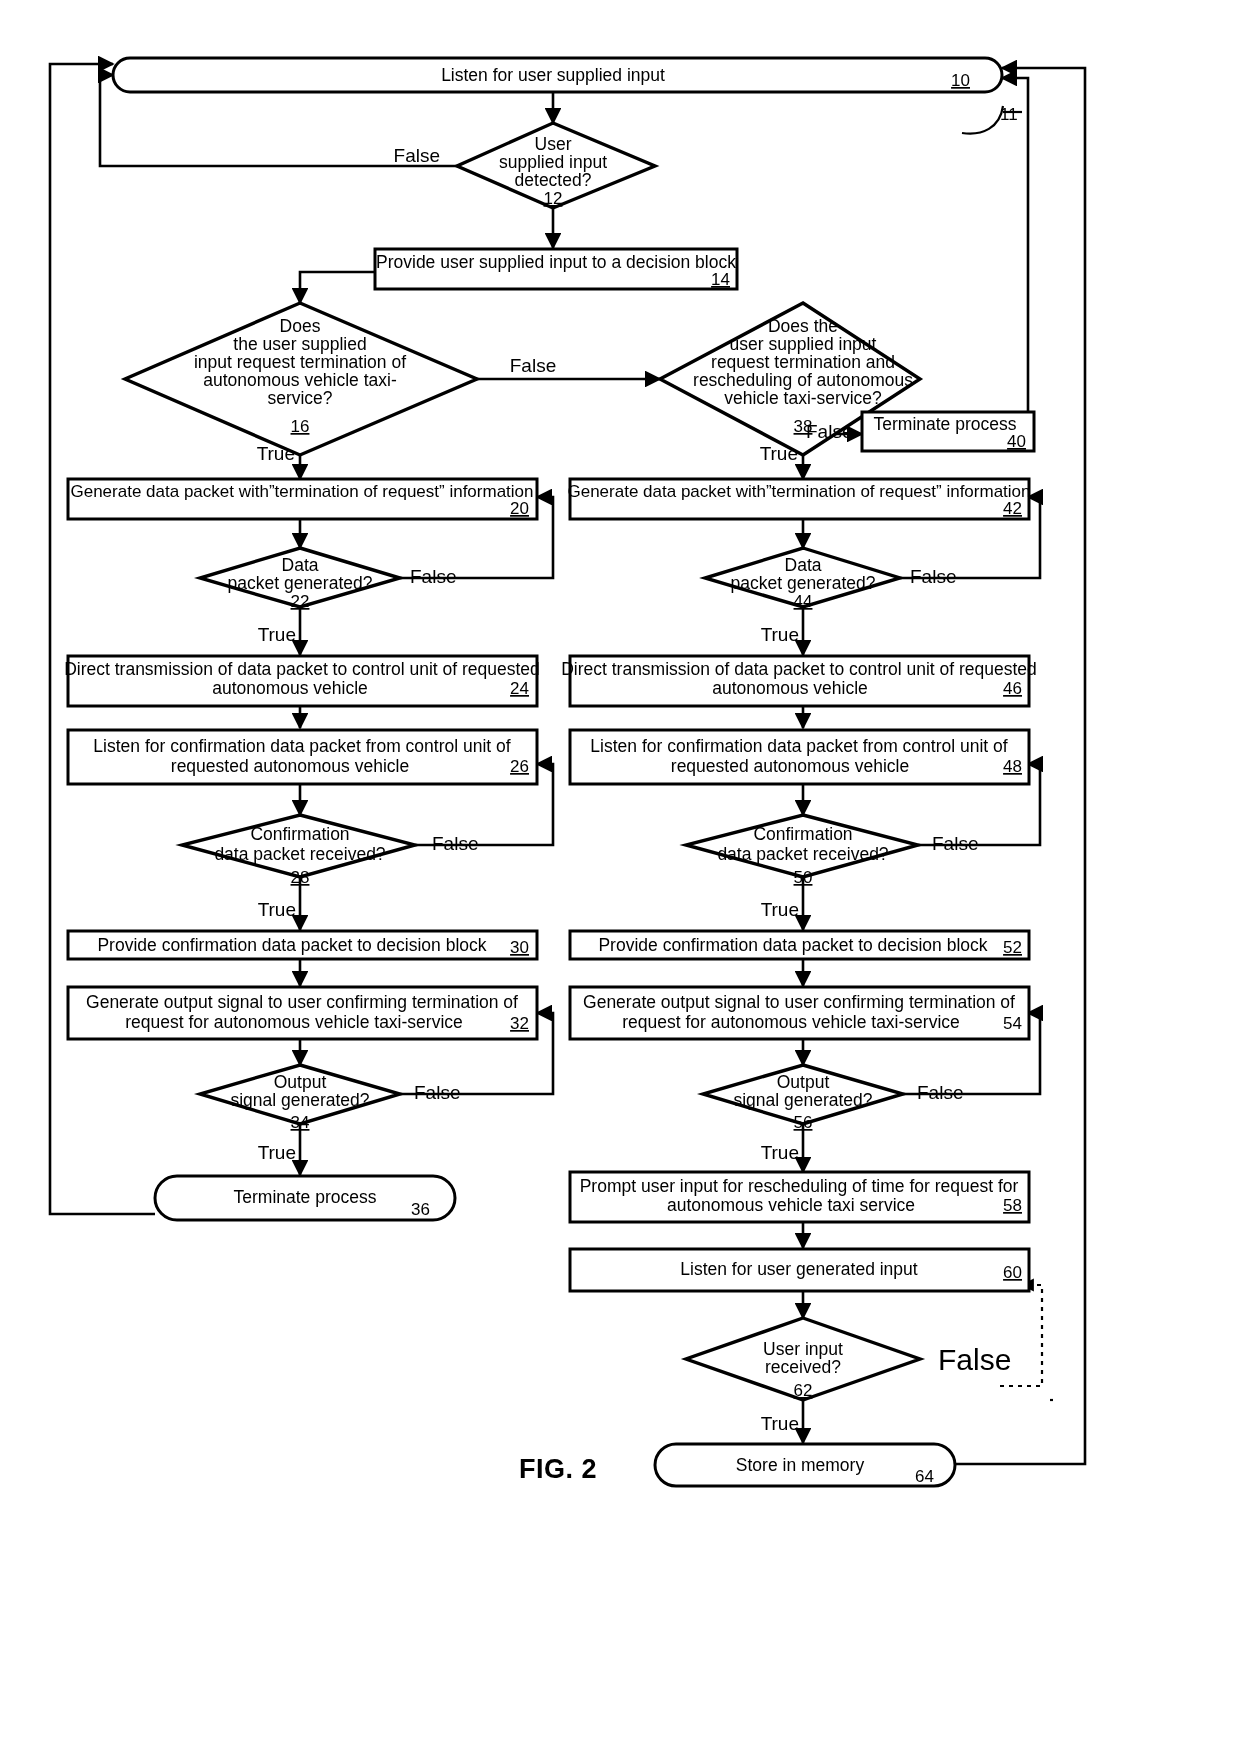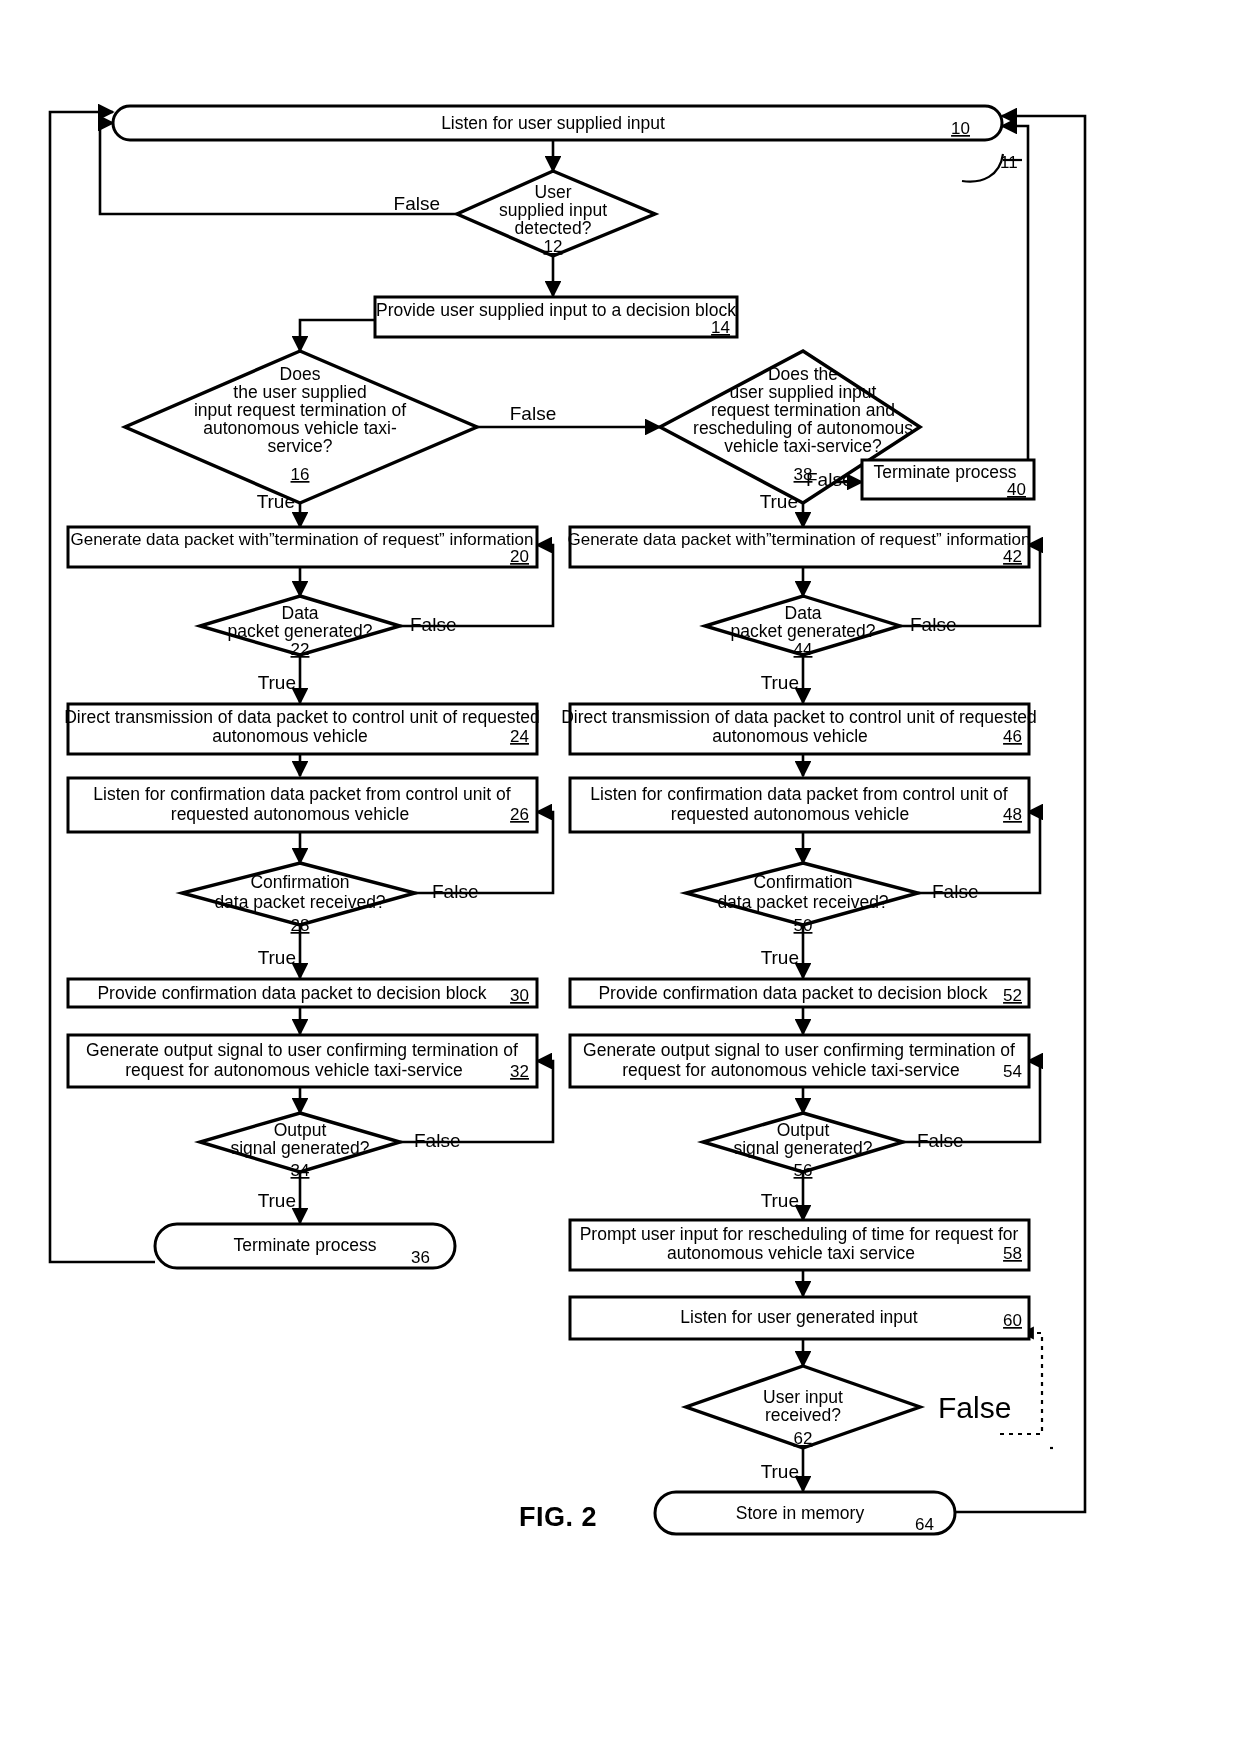--- a/index.html
+++ b/index.html
@@ -13,21 +13,20 @@
     font-family: "Liberation Sans", sans-serif;
     color: #000000;
     position: relative;
     overflow: hidden;
   }
   #flow-root {
     position: absolute;
     top: 0; left: 0;
     width: 1240px;
     height: 1695px;
-    margin-top: 48px;
   }
   svg { display: block; }
   .shape-outline {
     fill: #ffffff;
     stroke: #000000;
     stroke-width: 3;
   }
   .shape-outline-diamond {
     fill: #ffffff;
     stroke: #000000;

